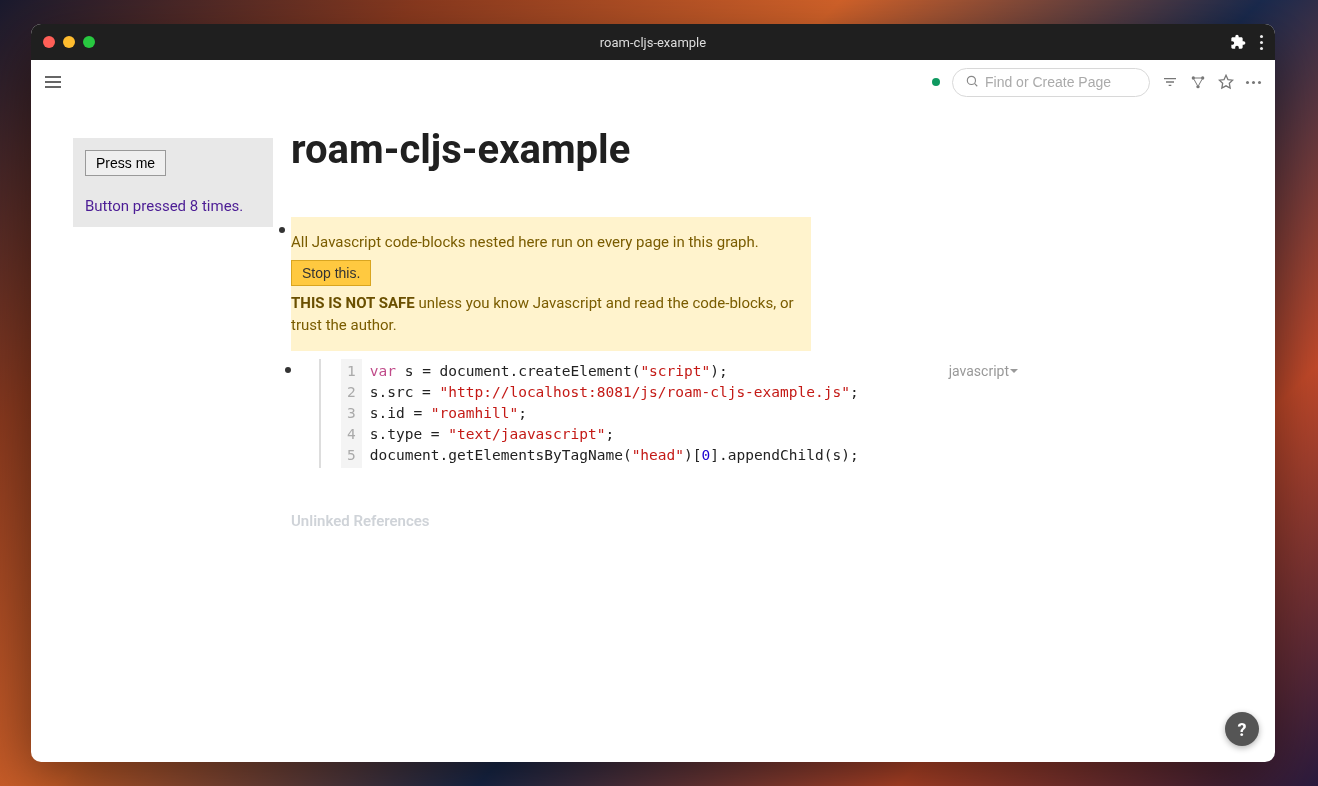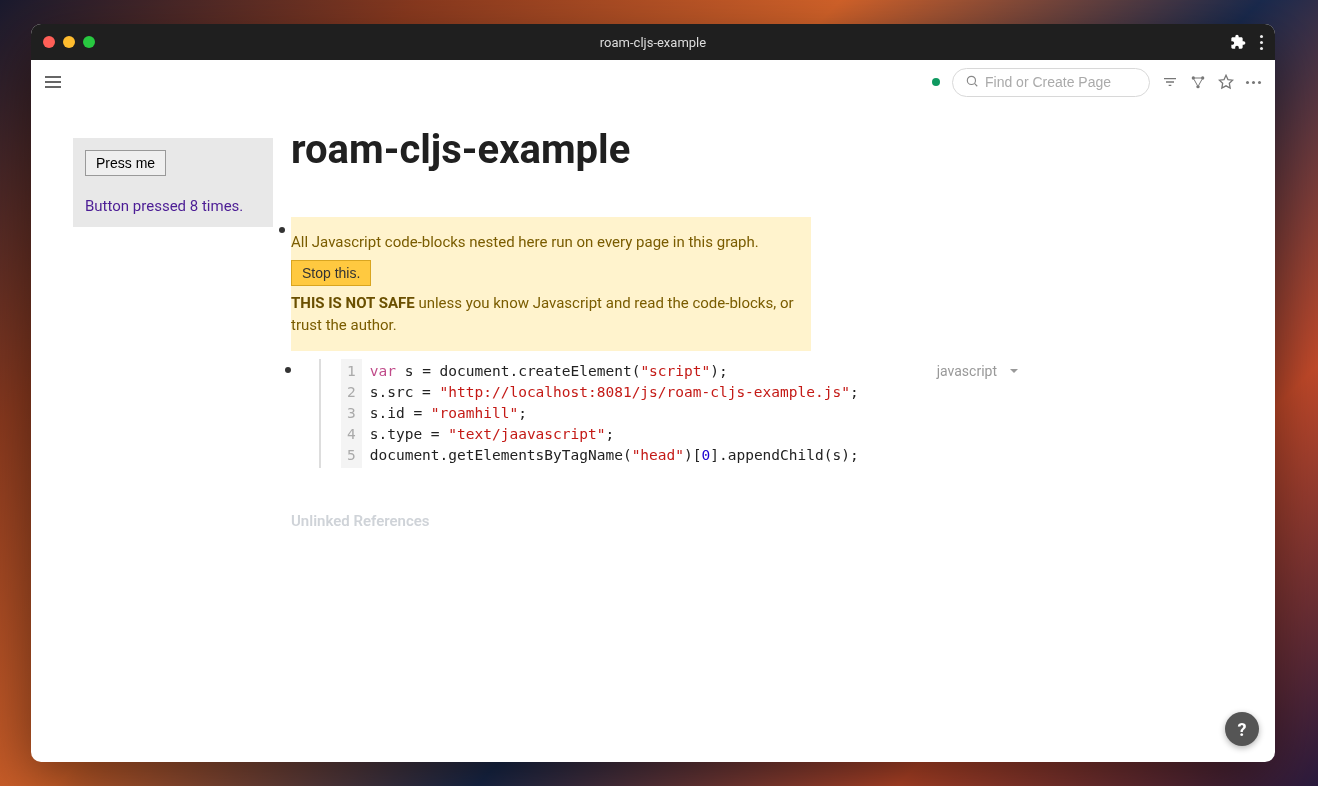--- a/index.html
+++ b/index.html
@@ -156,21 +156,21 @@
     width: 680px;
   }
   .lang-chip {
     position: absolute;
     right: -20px;
     top: 4px;
     font-size: 14px;
     color: #999;
     display: flex;
     align-items: center;
-    gap: 12px;
+    gap: 0;
     cursor: pointer;
   }
   .lang-chip svg { fill: #999; }
   .code {
     font-family: ui-monospace, SFMono-Regular, Menlo, Consolas, monospace;
     font-size: 14.5px;
     line-height: 1.45;
     display: flex;
   }
   .gutter {

